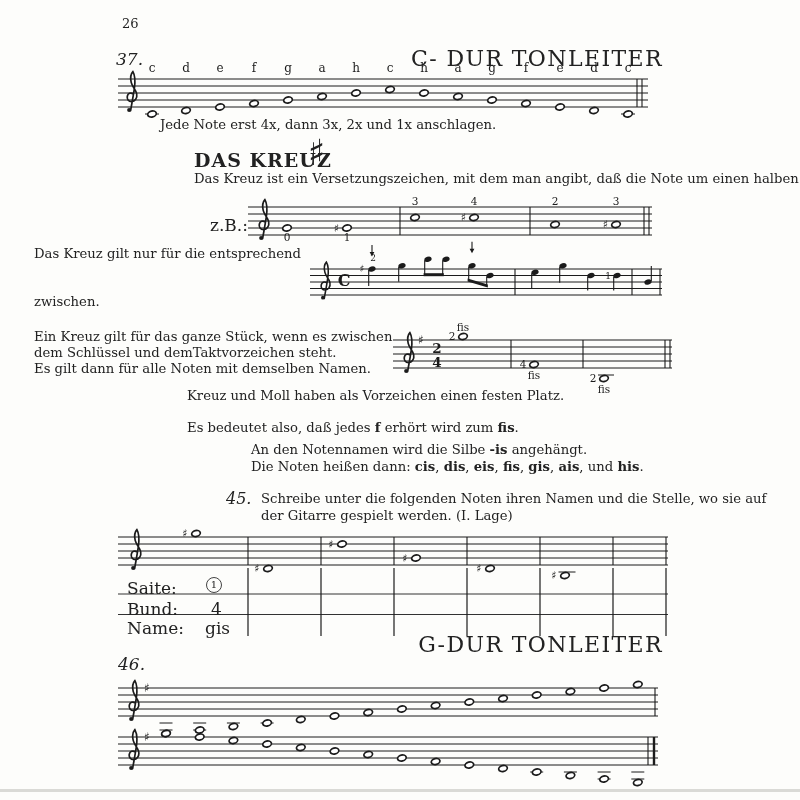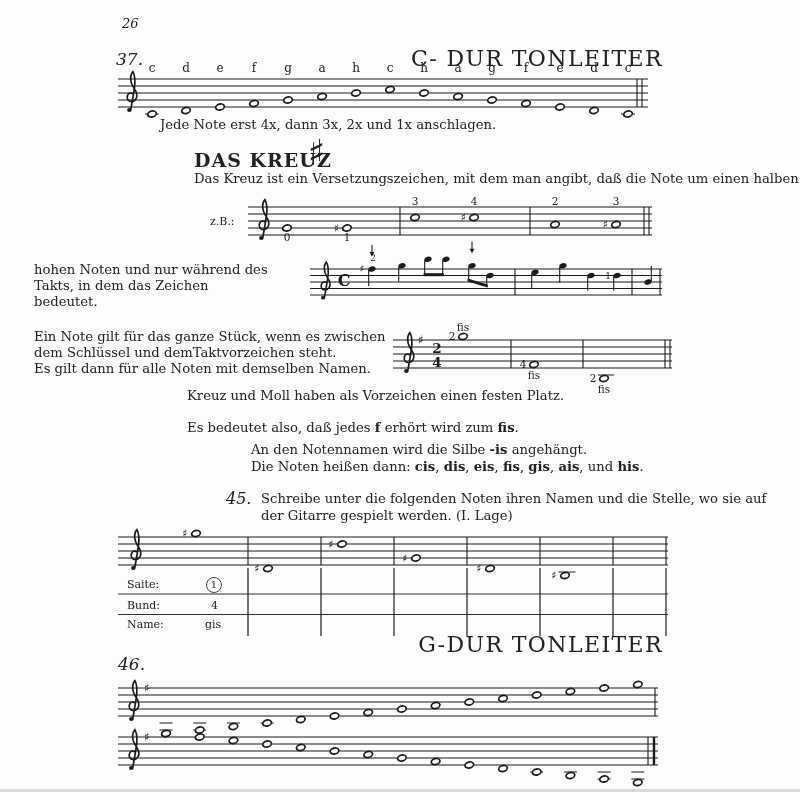--- a/index.html
+++ b/index.html
@@ -1,22 +1,22 @@
 <!DOCTYPE html>
 <html><head>
 <meta charset="utf-8">
 <style>
   html,body{margin:0;padding:0;background:#fff;}
   .page{position:relative;width:800px;height:800px;background:#fdfdfb;
         font-family:"DejaVu Serif",serif;color:#222;overflow:hidden;}
   .abs{position:absolute;white-space:nowrap;}
-  .it{font-style:italic;}
+  .it{}
   .b{font-weight:700;}
   .txt{font-size:13.2px;}
-  .small{font-size:11px;}
+  .small{font-size:17px;}
   .exnum{font-style:italic;font-size:17px;}
   .title{font-weight:400;letter-spacing:1.4px;font-size:22px;text-align:right;}
   svg.mus{position:absolute;overflow:visible;}
   .circ{display:inline-flex;align-items:center;justify-content:center;
         width:14px;height:14px;border:1px solid #444;border-radius:50%;
         font-size:10px;line-height:14px;}
   .edge{position:absolute;left:0;width:800px;height:2.5px;background:#bdbdb8;opacity:.55;}
 </style>
 </head>
 <body>
@@ -103,23 +103,22 @@
       <text x="307" y="20" font-size="10.5" fill="#1b1b1b" font-family="'DejaVu Serif',serif" text-anchor="middle" font-weight="400">2</text>
       <text x="357.5" y="43.13" font-size="11" fill="#1b1b1b" font-family="'DejaVu Sans',sans-serif" text-anchor="middle" font-weight="400">♯</text>
       <ellipse cx="0" cy="0" rx="4.4" ry="3" transform="translate(368 39.5) rotate(-14)" fill="#fff" stroke="#1b1b1b" stroke-width="1.7"></ellipse>
       <text x="368" y="20" font-size="10.5" fill="#1b1b1b" font-family="'DejaVu Serif',serif" text-anchor="middle" font-weight="400">3</text>
       <line x1="152" y1="22" x2="152" y2="50" stroke="#1b1b1b" stroke-width="1.1"></line>
       <line x1="282" y1="22" x2="282" y2="50" stroke="#1b1b1b" stroke-width="1.1"></line>
       <line x1="396" y1="22" x2="396" y2="50" stroke="#1b1b1b" stroke-width="1.1"></line>
       <line x1="401" y1="22" x2="401" y2="50" stroke="#1b1b1b" stroke-width="1.1"></line>
     </svg>
 
-  <div class="abs txt" style="left:34px;top:262px">hohen Noten und nur während des</div>
-  <div class="abs txt" style="left:34px;top:278px">Takts, in dem das Zeichen</div>
-  <div class="abs txt" style="left:34px;top:294px">bedeutet.</div>
+  <div class="abs txt" style="left:34px;top:246px">Das Kreuz gilt nur für die entsprechend</div>
+  <div class="abs txt" style="left:34px;top:294px">zwischen.</div>
   <svg class="mus" id="svmel" style="left:310px;top:245px" width="352" height="60">
       <line x1="0" y1="24" x2="352" y2="24" stroke="#1b1b1b" stroke-width="1"></line>
       <line x1="0" y1="30.5" x2="352" y2="30.5" stroke="#1b1b1b" stroke-width="1"></line>
       <line x1="0" y1="37" x2="352" y2="37" stroke="#1b1b1b" stroke-width="1"></line>
       <line x1="0" y1="43.5" x2="352" y2="43.5" stroke="#1b1b1b" stroke-width="1"></line>
       <line x1="0" y1="50" x2="352" y2="50" stroke="#1b1b1b" stroke-width="1"></line>
       <g transform="translate(10,24) scale(0.929)">
         <path d="M 4.6,31.6 C 5.8,24.4 7.4,16.6 8.4,9.2 C 9.2,3.4 9.3,-3.2 6.9,-7.4 C 4.7,-5 4.2,-0.8 5.2,3.4 C 6.4,8.4 9.9,10.6 10.7,14.8 C 11.5,19.2 8.9,22.6 5.6,22.6 C 2.5,22.6 0.7,20 1.3,17.2 C 1.9,14.4 4.8,13.2 6.9,14.7" fill="none" stroke="#1b1b1b" stroke-width="1.7" stroke-linecap="round"></path>
         <circle cx="3.1" cy="30.9" r="2" fill="#1b1b1b"></circle>
       </g>
@@ -153,21 +152,21 @@
       <line x1="132.7" y1="15.25" x2="132.7" y2="30.5" stroke="#1b1b1b" stroke-width="1.1"></line>
       <path d="M 113.6,28.2 L 133.8,28.2 L 133.8,31.2 L 113.6,31.2 Z" fill="#1b1b1b"></path>
       <line x1="158.7" y1="21.75" x2="158.7" y2="36" stroke="#1b1b1b" stroke-width="1.1"></line>
       <line x1="176.7" y1="31.5" x2="176.7" y2="42" stroke="#1b1b1b" stroke-width="1.1"></line>
       <path d="M 157.6,33.5 L 177.8,39.5 L 177.8,42.5 L 157.6,36.5 Z" fill="#1b1b1b"></path>
       <line x1="205" y1="24" x2="205" y2="50" stroke="#1b1b1b" stroke-width="1.1"></line>
       <line x1="322" y1="24" x2="322" y2="50" stroke="#1b1b1b" stroke-width="1.1"></line>
       <line x1="350" y1="24" x2="350" y2="50" stroke="#1b1b1b" stroke-width="1.1"></line>
     </svg>
 
-  <div class="abs txt" style="left:34px;top:329px">Ein Note gilt für das ganze Stück, wenn es zwischen</div>
+  <div class="abs txt" style="left:34px;top:329px">Ein Kreuz gilt für das ganze Stück, wenn es zwischen</div>
   <div class="abs txt" style="left:34px;top:345px">dem Schlüssel und demTaktvorzeichen steht.</div>
   <div class="abs txt" style="left:34px;top:361px">Es gilt dann für alle Noten mit demselben Namen.</div>
   <svg class="mus" id="svfis" style="left:393px;top:318px" width="279" height="85">
       <line x1="0" y1="22" x2="279" y2="22" stroke="#1b1b1b" stroke-width="1"></line>
       <line x1="0" y1="29" x2="279" y2="29" stroke="#1b1b1b" stroke-width="1"></line>
       <line x1="0" y1="36" x2="279" y2="36" stroke="#1b1b1b" stroke-width="1"></line>
       <line x1="0" y1="43" x2="279" y2="43" stroke="#1b1b1b" stroke-width="1"></line>
       <line x1="0" y1="50" x2="279" y2="50" stroke="#1b1b1b" stroke-width="1"></line>
       <g transform="translate(10,22) scale(1.000)">
         <path d="M 4.6,31.6 C 5.8,24.4 7.4,16.6 8.4,9.2 C 9.2,3.4 9.3,-3.2 6.9,-7.4 C 4.7,-5 4.2,-0.8 5.2,3.4 C 6.4,8.4 9.9,10.6 10.7,14.8 C 11.5,19.2 8.9,22.6 5.6,22.6 C 2.5,22.6 0.7,20 1.3,17.2 C 1.9,14.4 4.8,13.2 6.9,14.7" fill="none" stroke="#1b1b1b" stroke-width="1.7" stroke-linecap="round"></path>

